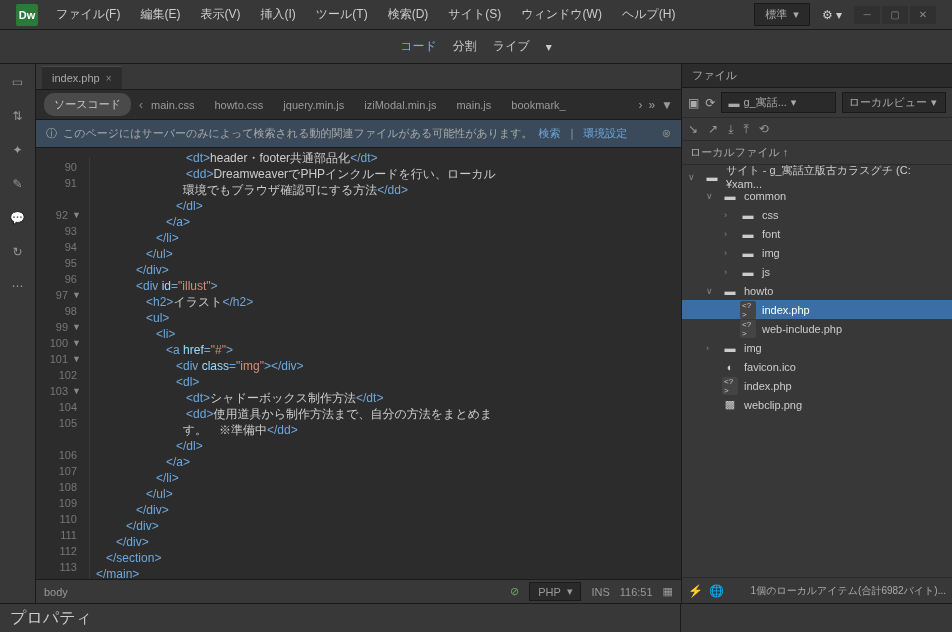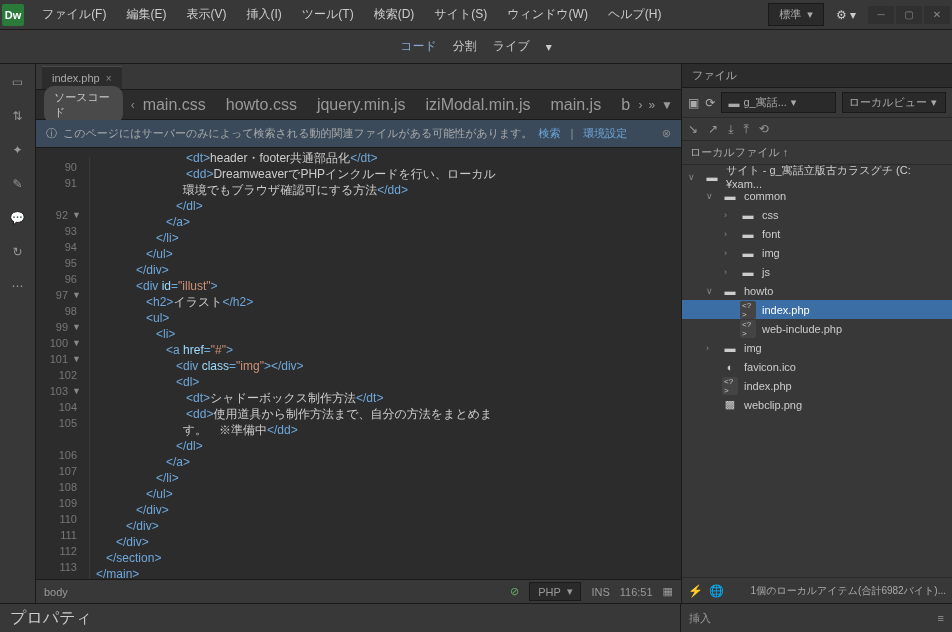--- a/index.html
+++ b/index.html
@@ -1,37 +1,37 @@
 <!DOCTYPE html>
 <html><head>
 <meta charset="utf-8">
 <style>
 * { margin: 0; padding: 0; box-sizing: border-box; font-family: "Hiragino Kaku Gothic Pro", "Meiryo", sans-serif; }
 body { background: #2c2c2c; color: #aaa; font-size: 12px; overflow: hidden; width: 952px; height: 632px; }
-.titlebar { height: 30px; background: #383838; display: flex; align-items: center; padding: 0 2px; border-bottom: 1px solid #1a1a1a; }
+.titlebar { height: 30px; background: #383838; display: flex; align-items: center; padding: 0 16px; border-bottom: 1px solid #1a1a1a; }
 .logo { width: 22px; height: 22px; background: #2a7a3a; color: #fff; font-weight: bold; font-size: 11px; display: flex; align-items: center; justify-content: center; border-radius: 2px; margin-right: 10px; }
 .menubar { display: flex; gap: 4px; }
 .menubar span { padding: 4px 8px; cursor: pointer; color: #ccc; font-size: 12px; }
 .titlebar-right { margin-left: auto; display: flex; align-items: center; gap: 12px; }
 .dropdown-btn { background: #2a2a2a; padding: 3px 10px; border: 1px solid #1a1a1a; font-size: 11px; display: flex; align-items: center; gap: 6px; }
 .win-controls { display: flex; gap: 2px; }
 .win-btn { width: 26px; height: 18px; background: #303030; display: flex; align-items: center; justify-content: center; color: #888; font-size: 10px; }
 .toolbar2 { height: 34px; background: #383838; display: flex; align-items: center; justify-content: center; gap: 16px; border-bottom: 1px solid #1a1a1a; }
 .toolbar2 span { color: #87a8d6; font-size: 12px; cursor: pointer; }
 .toolbar2 .active { color: #87a8d6; }
 .main-area { display: flex; height: 539px; }
 .left-strip { width: 36px; background: #383838; border-right: 1px solid #1a1a1a; padding-top: 8px; display: flex; flex-direction: column; align-items: center; gap: 14px; }
 .left-strip .icon { width: 20px; height: 20px; color: #999; display: flex; align-items: center; justify-content: center; cursor: pointer; }
 .editor-panel { flex: 1; display: flex; flex-direction: column; background: #2c2c2c; min-width: 0; }
 .tab-bar { height: 26px; background: #383838; display: flex; align-items: flex-end; padding-left: 6px; border-bottom: 1px solid #1a1a1a; }
 .file-tab { background: #2c2c2c; padding: 5px 10px; font-size: 11px; display: flex; align-items: center; gap: 6px; border-top: 1px solid #4a4a4a; }
 .file-tab .close { color: #888; cursor: pointer; font-size: 10px; }
 .related-bar { height: 30px; background: #2c2c2c; display: flex; align-items: center; padding: 0 8px; gap: 8px; border-bottom: 1px solid #1a1a1a; }
 .src-btn { background: #4a4a4a; padding: 4px 10px; border-radius: 10px; font-size: 11px; color: #ccc; }
-.related-files { display: flex; gap: 20px; font-size: 16px; color: #999; overflow: hidden; }
+.related-files { display: flex; gap: 20px; font-size: 11px; color: #999; overflow: hidden; }
 .related-bar .arrows { margin-left: auto; display: flex; gap: 6px; color: #999; }
 .info-bar { background: #3a4a5a; padding: 6px 10px; font-size: 11px; color: #aaa; display: flex; align-items: center; gap: 6px; border-bottom: 1px solid #1a1a1a; }
 .info-bar .link { color: #6fa8dc; cursor: pointer; }
 .info-bar .close-info { margin-left: auto; color: #888; cursor: pointer; }
 .code-area { flex: 1; display: flex; overflow: hidden; background: #2c2c2c; font-family: Consolas, monospace; }
 .gutter { width: 54px; background: #2c2c2c; text-align: right; padding: 2px 8px 2px 0; color: #777; font-size: 11px; line-height: 16px; border-right: 1px solid #3a3a3a; margin-top: 9px; }
 .gutter .ln { height: 16px; display: flex; justify-content: flex-end; align-items: center; gap: 4px; }
 .gutter .fold { color: #888; font-size: 9px; }
 .code-lines { flex: 1; padding: 2px 6px; font-size: 12px; line-height: 16px; color: #ccc; white-space: pre; overflow: hidden; }
 .code-lines .row { height: 16px; }
@@ -366,17 +366,13 @@
     <div class="panel-toolbar" style="border-top:1px solid #2a2a2a;border-bottom:none;height:26px">
       <span>⚡</span>
       <span>🌐</span>
       <span class="stat-text" style="margin-left:auto;font-size:10px">1個のローカルアイテム(合計6982バイト)...</span>
     </div>
   </div>
 </div>
 
 <div class="bottom-strip">
   <div class="bottom-left">プロパティ</div>
-  <div class="bottom-right">
-    <span>挿入</span>
-    <span style="margin-left:auto">≡</span>
-  </div>
 </div>
 
 </body></html>

